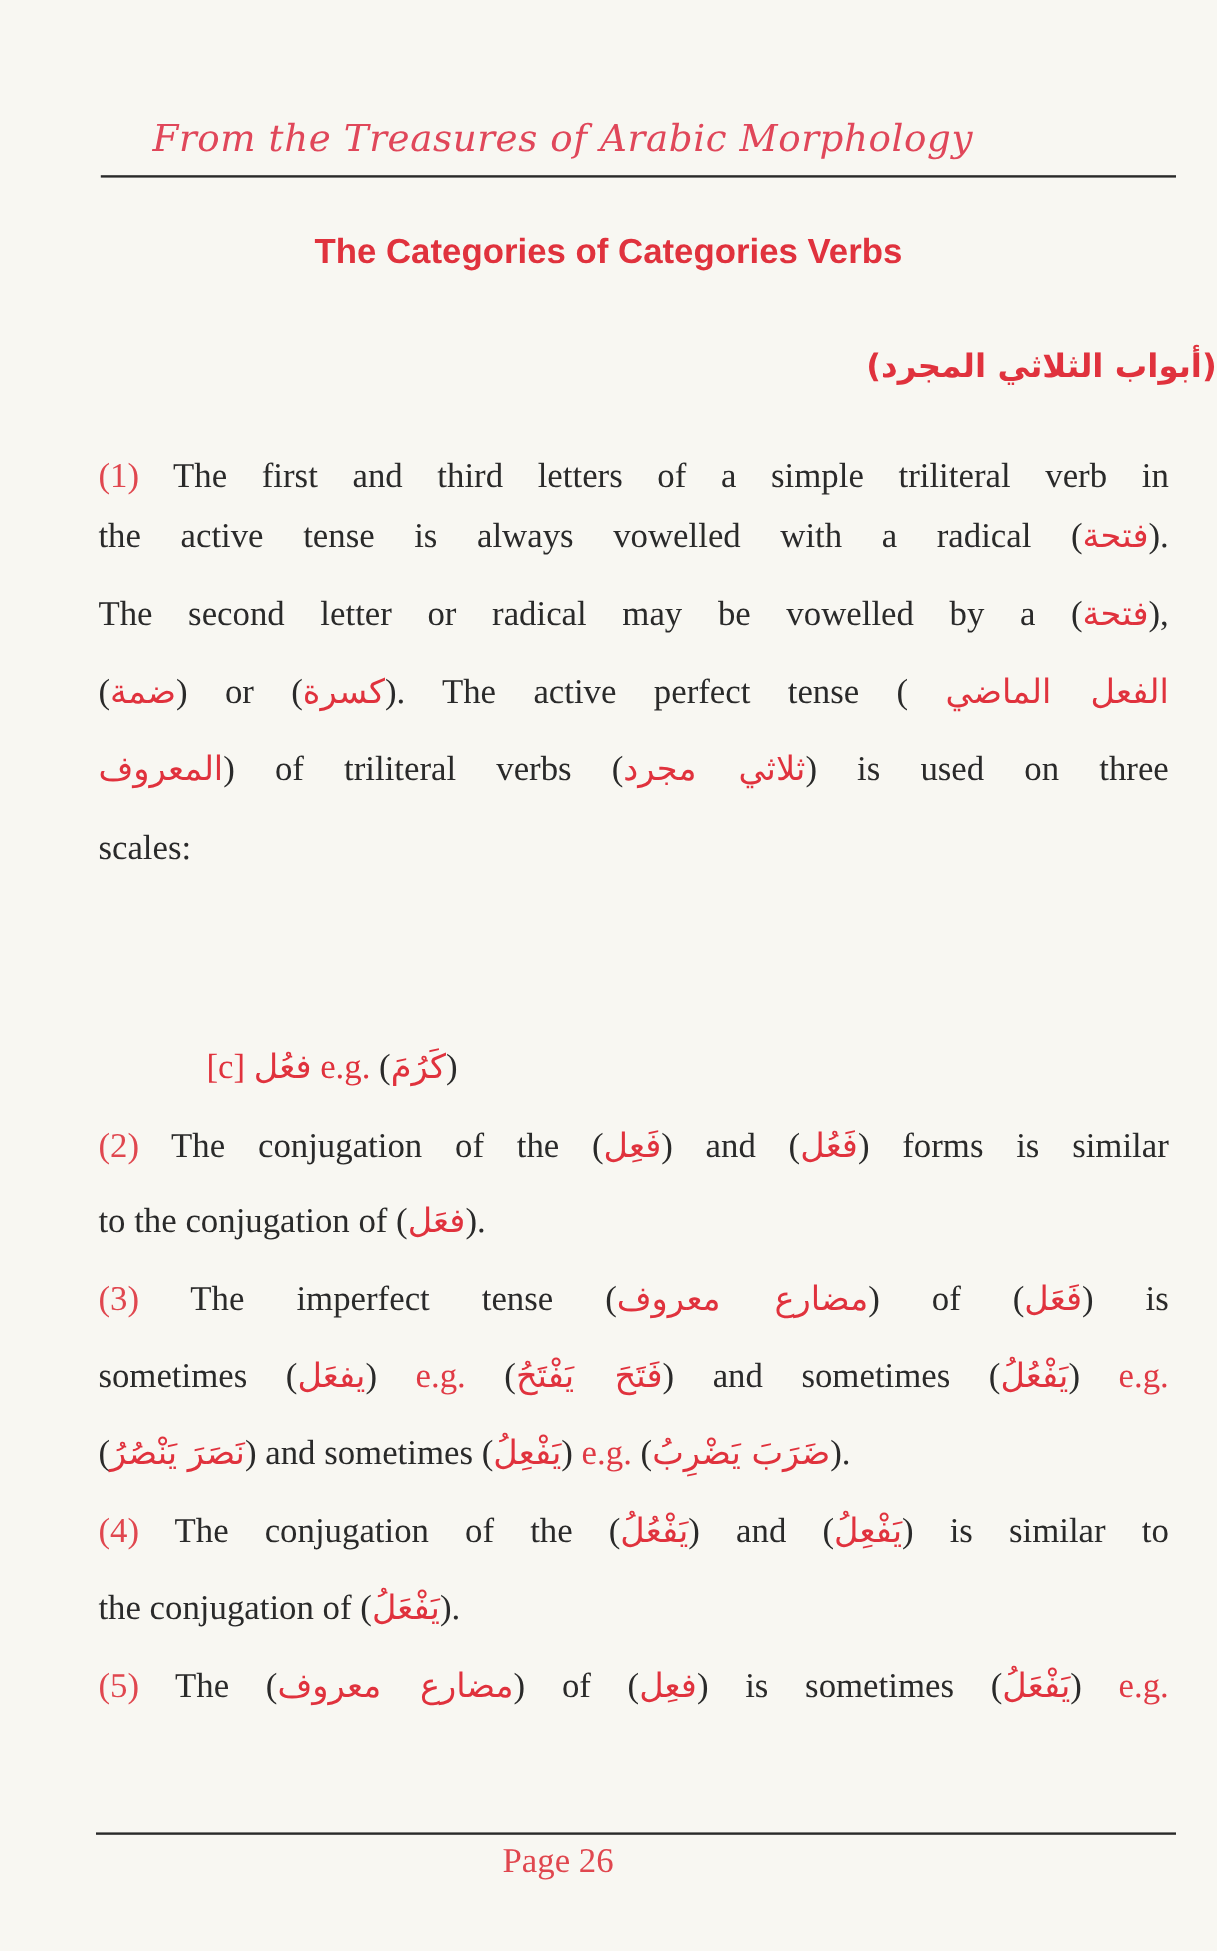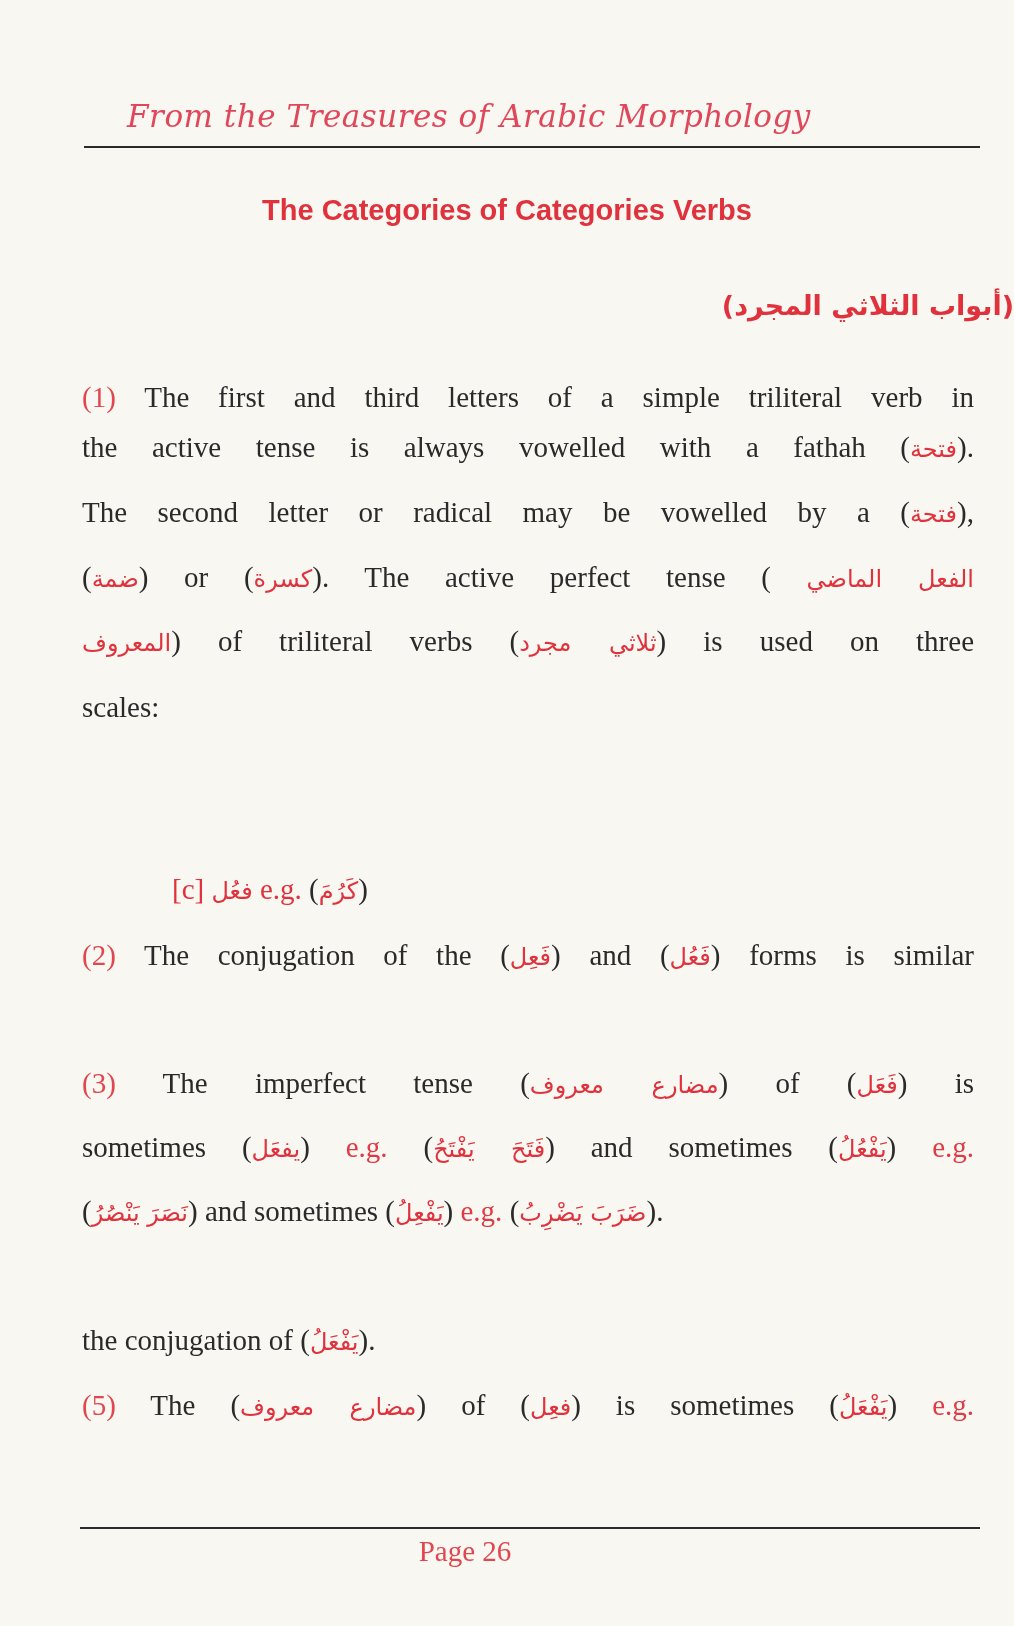--- a/index.html
+++ b/index.html
@@ -51,21 +51,21 @@
       left: 82px; width: 892px;
       font-size: 29px;
       line-height: 34px;
       white-space: nowrap;
       text-align: justify;
       text-align-last: justify;
     }
     .line.left { text-align: left; text-align-last: left; }
     .ar {
       font-family: "DejaVu Sans", sans-serif;
-      font-size: 24px;
+      font-size: 28px;
       color: #e0323d;
       unicode-bidi: isolate;
       direction: rtl;
     }
     .num { color: #e0474f; }
     .scale-item {
       position: absolute; left: 172px;
       font-size: 29px; line-height: 34px;
       color: #e0323d;
       white-space: nowrap;
@@ -83,33 +83,35 @@
 
 <div class="page">
 
   <div class="header-title">From the Treasures of Arabic Morphology</div>
   <div class="rule top"></div>
 
   <div class="section-title">The Categories of Categories Verbs</div>
   <div class="arabic-title">(أبواب الثلاثي المجرد)</div>
 
   <div class="line" style="top:380px;"><span class="num">(1)</span> <span>The first and third letters of a simple triliteral verb in</span></div>
-  <div class="line" style="top:430px;"><span>the active tense is always vowelled with a fathah (</span><span class="ar">فتحة</span><span>).</span></div>
+  <div class="line" style="top:430px;"><span>the active tense is always vowelled with a radical (</span><span class="ar">فتحة</span><span>).</span></div>
   <div class="line" style="top:495px;"><span>The second letter or radical may be vowelled by a (</span><span class="ar">فتحة</span><span>),</span></div>
   <div class="line" style="top:560px;"><span>(</span><span class="ar">ضمة</span><span>) or (</span><span class="ar">كسرة</span><span>). The active perfect tense (</span> <span class="ar">الفعل الماضي</span></div>
   <div class="line" style="top:624px;"><span class="ar">المعروف</span><span>) of triliteral verbs (</span><span class="ar">ثلاثي مجرد</span><span>) is used on three</span></div>
   <div class="line left" style="top:690px;">scales:</div>
 
   <div class="scale-item" style="top:872px;"><span>[c]</span> <span class="ar">فعُل</span> <span>e.g.</span> <span class="paren">(</span><span class="ar">كَرُمَ</span><span class="paren">)</span></div>
 
   <div class="line" style="top:938px;"><span class="num">(2)</span> <span>The conjugation of the (</span><span class="ar">فَعِل</span><span>) and (</span><span class="ar">فَعُل</span><span>) forms is similar</span></div>
+  <div class="line left" style="top:1001px;"><span>to the conjugation of (</span><span class="ar">فعَل</span><span>).</span></div>
 
   <div class="line" style="top:1066px;"><span class="num">(3)</span> <span>The imperfect tense (</span><span class="ar">مضارع معروف</span><span>) of (</span><span class="ar">فَعَل</span><span>) is</span></div>
   <div class="line" style="top:1130px;"><span>sometimes (</span><span class="ar">يفعَل</span><span>) </span><span class="red">e.g.</span><span> (</span><span class="ar">فَتَحَ يَفْتَحُ</span><span>) and sometimes (</span><span class="ar">يَفْعُلُ</span><span>) </span><span class="red">e.g.</span></div>
   <div class="line left" style="top:1194px;"><span>(</span><span class="ar">نَصَرَ يَنْصُرُ</span><span>) and sometimes (</span><span class="ar">يَفْعِلُ</span><span>) </span><span class="red">e.g.</span><span> (</span><span class="ar">ضَرَبَ يَضْرِبُ</span><span>).</span></div>
 
+  <div class="line" style="top:1259px;"><span class="num">(4)</span> <span>The conjugation of the (</span><span class="ar">يَفْعُلُ</span><span>) and (</span><span class="ar">يَفْعِلُ</span><span>) is similar to</span></div>
   <div class="line left" style="top:1323px;"><span>the conjugation of (</span><span class="ar">يَفْعَلُ</span><span>).</span></div>
 
   <div class="line" style="top:1388px;"><span class="num">(5)</span> <span>The (</span><span class="ar">مضارع معروف</span><span>) of (</span><span class="ar">فعِل</span><span>) is sometimes (</span><span class="ar">يَفْعَلُ</span><span>) </span><span class="red">e.g.</span></div>
 
   <div class="rule bottom"></div>
   <div class="page-num">Page 26</div>
 </div>
 
 </body></html>

